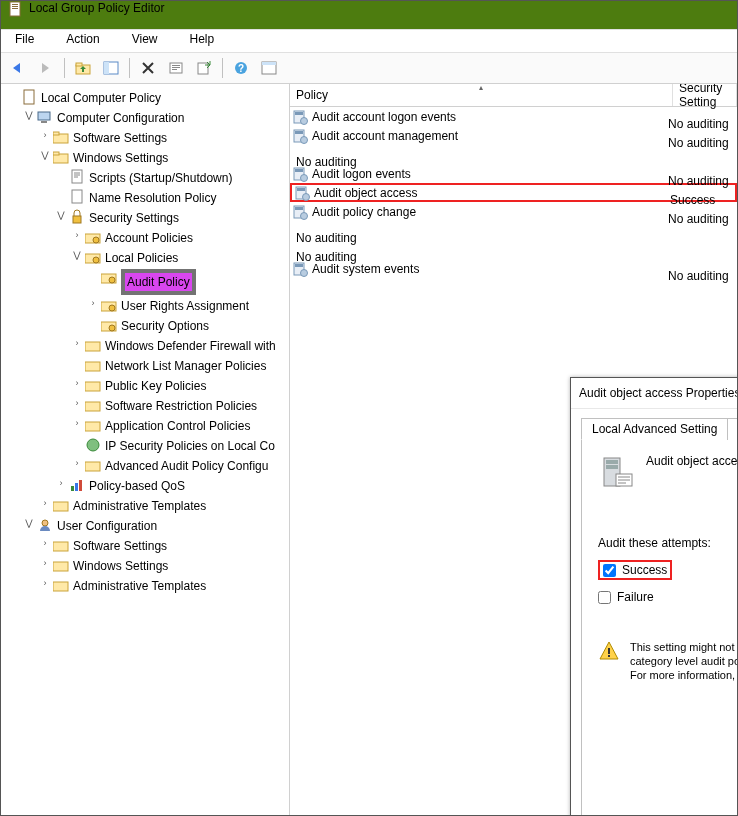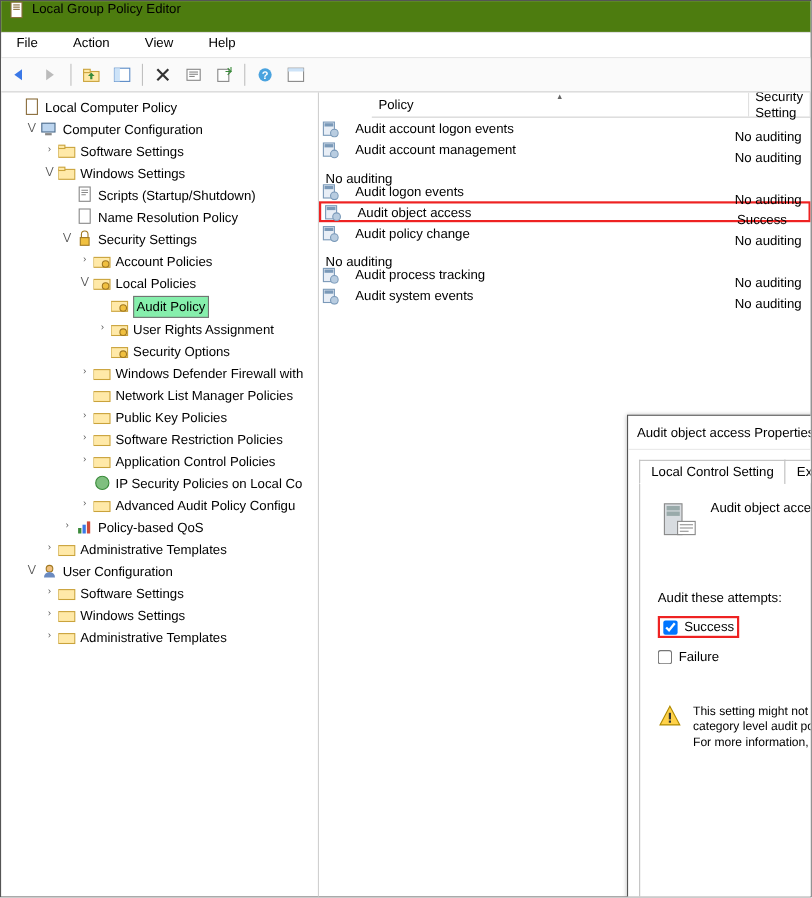--- a/index.html
+++ b/index.html
@@ -12,30 +12,30 @@
   .toolbar .btn { width:24px; height:24px; display:flex; align-items:center; justify-content:center; border:1px solid transparent; cursor:default;}
   .toolbar .sep { width:1px; height:20px; background:#c0c0c0; margin:0 3px;}
   .split { display:flex; height:calc(100% - 82px);}
   .tree { width:288px; border-right:1px solid #d0d0d0; overflow:hidden; padding:4px 0;}
   .tree ul { list-style:none; margin:0; padding-left:16px;}
   .tree > ul { padding-left:4px;}
   .tree li { white-space:nowrap; line-height:18px;}
   .tree .row { display:flex; padding:1px 2px; cursor:default;}
   .tree .tw { width:12px; height:12px; display:inline-flex; align-items:center; justify-content:center; font-size:9px; color:#555; margin-right:2px; cursor:pointer;}
   .tree .ic { width:16px; height:16px; margin-right:4px; display:inline-flex; align-items:center; justify-content:center;}
-  .tree .hl { border:1px solid #737373; padding:0 2px; background:#86efac;}
+  .tree .hl { border:4px solid #737373; padding:0 2px; background:#d946ef;}
   .listpane { flex:1; position:relative; overflow:hidden;}
-  .listhead { display:flex; border-bottom:1px solid #d0d0d0; height:22px; align-items:center;margin-left:48px;}
+  .listhead { display:flex; border-bottom:1px solid #d0d0d0; height:22px; align-items:center;}
   .listhead .col { padding:0 6px; border-right:1px solid #e0e0e0; height:100%; display:flex; align-items:center; position:relative;}
   .col-policy { width:370px;}
   .col-sec { flex:1;}
   .listbody { }
   .listrow { display:flex; height:19px; align-items:center; padding-left:2px;}
   .listrow.hl { border:2px solid #e22; box-sizing:border-box;}
-  .listrow .c1 { width:372px; display:flex; align-items:center; gap:15px;}
+  .listrow .c1 { width:372px; display:flex; align-items:center; gap:4px;}
   .listrow .c2 { flex:1; padding-left:4px;margin-top:14px;}
   .policy-icon { width:16px; height:16px; display:inline-flex; align-items:center; justify-content:center;}
   
   .dialog { position:absolute; left:280px; top:293px; width:449px; height:510px; border:1px solid #555; background:#fff; box-shadow:0 0 4px rgba(0,0,0,0.3);}
   .dlg-title { height:30px; display:flex; align-items:center; padding:0 8px; border-bottom:1px solid #e8e8e8;}
   .dlg-title .t { flex:1;}
   .dlg-body { padding:8px 10px 6px 10px; height:430px; position:relative;}
   .tabs { display:flex; border-bottom:1px solid #c0c0c0;}
   .tab { padding:3px 10px; border:1px solid #c0c0c0; border-bottom:none; background:#fff; margin-right:-1px; position:relative; top:1px; cursor:default;}
   .tab.active { background:#fff; border-bottom:1px solid #fff;}
@@ -518,55 +518,45 @@
                 </svg>
               </span>
               <span>Audit policy change</span>
             </div>
             <div class="c2">No auditing</div>
           </div>
           <div class="listrow">
             <div class="c2">No auditing</div>
           </div>
           <div class="listrow">
+            <div class="c2">No auditing</div>
+          </div>
+          <div class="listrow">
             <div class="c1">
               <span class="policy-icon">
                 <svg width="16" height="16">
                   <rect x="2" y="2" width="10" height="12" fill="#e8eef6" stroke="#7a99b8"></rect>
                   <rect x="3" y="3" width="8" height="3" fill="#7a99b8"></rect>
                   <circle cx="12" cy="12" r="3.5" fill="#b8cce0" stroke="#7a99b8"></circle>
                 </svg>
               </span>
-              <span>Audit process tracking</span>
-            </div>
-            <div class="c2">No auditing</div>
-          </div>
-          <div class="listrow">
-            <div class="c1">
-              <span class="policy-icon">
-                <svg width="16" height="16">
-                  <rect x="2" y="2" width="10" height="12" fill="#e8eef6" stroke="#7a99b8"></rect>
-                  <rect x="3" y="3" width="8" height="3" fill="#7a99b8"></rect>
-                  <circle cx="12" cy="12" r="3.5" fill="#b8cce0" stroke="#7a99b8"></circle>
-                </svg>
-              </span>
               <span>Audit system events</span>
             </div>
             <div class="c2">No auditing</div>
           </div>
         </div>
 
       <div class="dialog">
         <div class="dlg-title">
           <span class="t">Audit object access Properties</span>
 
         </div>
         <div class="dlg-body">
           <div class="tabs">
-            <div class="tab active">Local Control Setting</div>
+            <div class="tab active">Local Advanced Setting</div>
             <div class="tab">Explain</div>
           </div>
           <div class="tabpage">
             <div class="prop-head">
               <span class="server-icon">
                 <svg width="36" height="36">
                     <rect x="6" y="4" width="16" height="28" fill="#d8dce0" stroke="#888"></rect>
                     <rect x="8" y="6" width="12" height="4" fill="#9aa"></rect>
                     <rect x="8" y="11" width="12" height="4" fill="#9aa"></rect>
                     <rect x="18" y="20" width="16" height="12" fill="#fff" stroke="#888"></rect>

